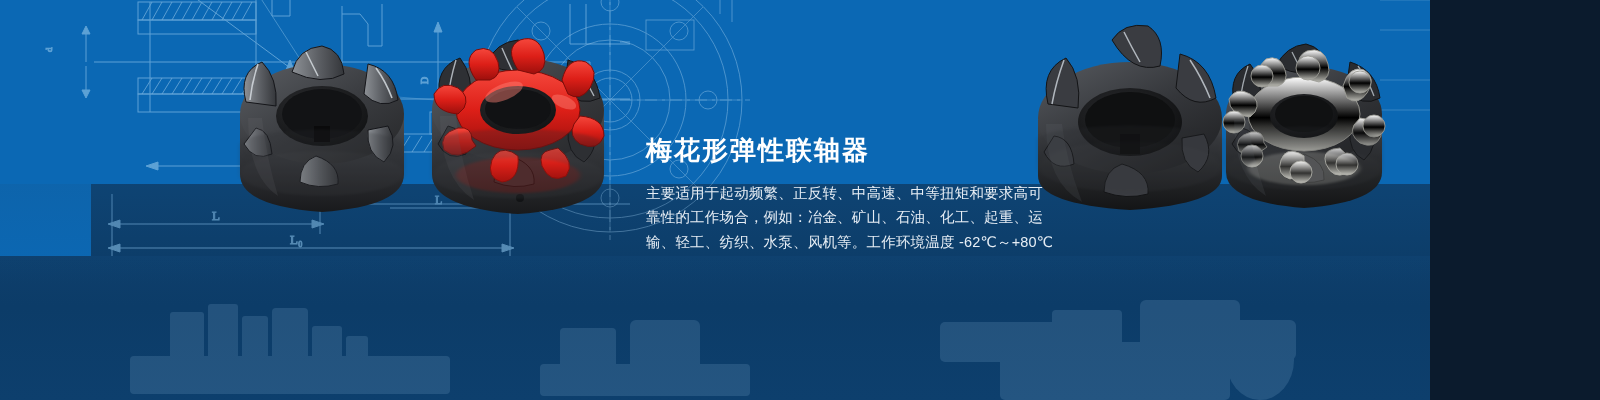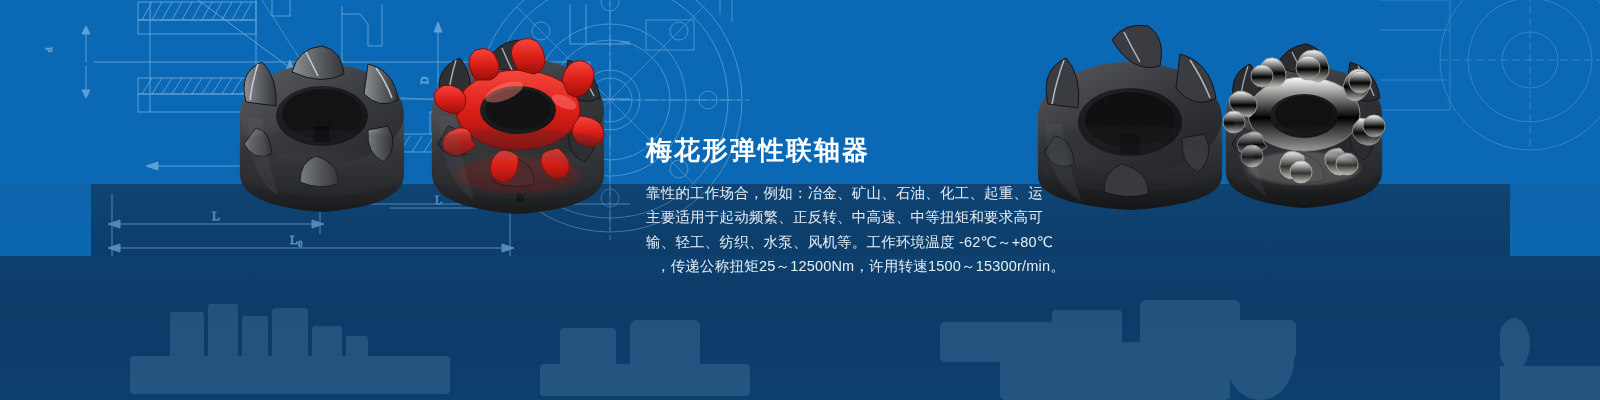--- a/index.html
+++ b/index.html
@@ -1,20 +1,20 @@
 <!DOCTYPE html>
 <html><head>
 <meta charset="utf-8">
 <style>
   * { margin:0; padding:0; box-sizing:border-box; }
   html,body { background:#0b1b2d; }
 
   .banner {
     position:relative;
-    width:1600px; height:400px;
+    width:1430px; height:400px;
     overflow:hidden;
     font-family:"Liberation Sans","DejaVu Sans",sans-serif;
     background:#0d4373;
   }
 
   
   .bg-dark {
     position:absolute; inset:0;
     background:#0c3b66;
   }
@@ -481,20 +481,19 @@
       <ellipse cx="110" cy="114" rx="92" ry="56" fill="#35373b"></ellipse>
       <path d="M206 110 L206 168 Q206 198 284 204 Q362 198 362 168 L362 110 Z" fill="#2a2c30"></path>
       <ellipse cx="284" cy="110" rx="78" ry="48" fill="#35373b"></ellipse>
       <ellipse cx="284" cy="110" rx="56" ry="37" fill="#e4e4dd"></ellipse>
     </g>
   </svg>
 
   <div class="copy">
     <div class="headline">梅花形弹性联轴器</div>
     <div class="body-lines">
+      <div class="body-line">主要适用于起动频繁、正反转、中高速、中等扭矩和要求高可</div>
       <div class="body-line">靠性的工作场合，例如：冶金、矿山、石油、化工、起重、运</div>
-      <div class="body-line">主要适用于起动频繁、正反转、中高速、中等扭矩和要求高可</div>
       <div class="body-line">输、轻工、纺织、水泵、风机等。工作环境温度 -62℃～+80℃</div>
-      <div class="body-line indent">，传递公称扭矩25～12500Nm，许用转速1500～15300r/min。</div>
     </div>
   </div>
 
 </div>
 
 </body></html>

